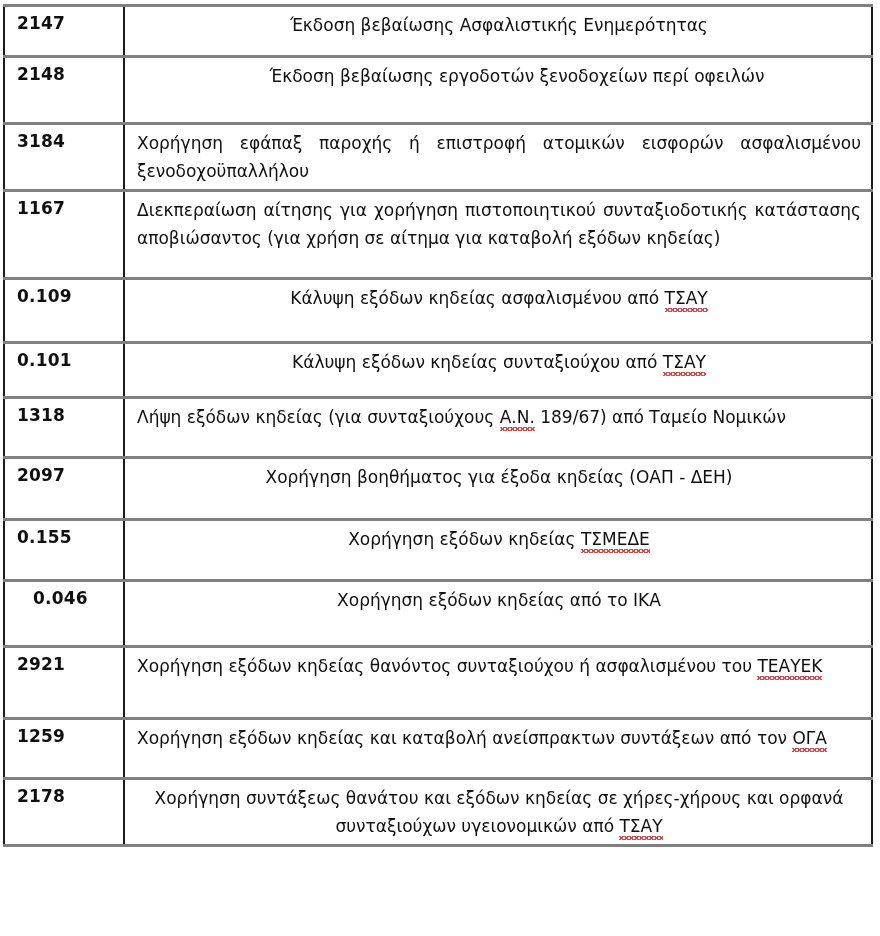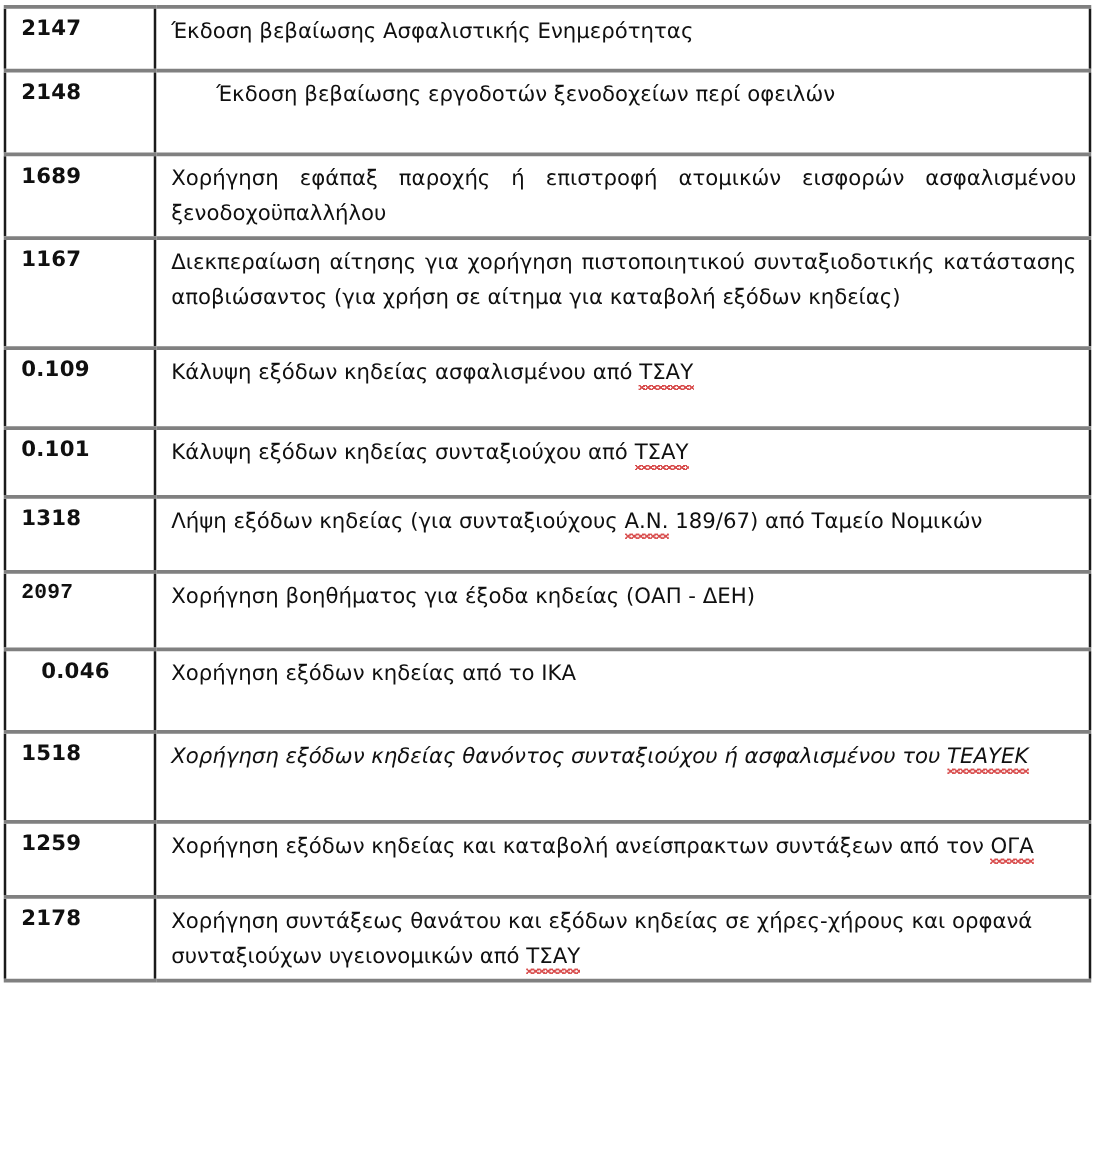--- a/index.html
+++ b/index.html
@@ -65,21 +65,21 @@
   .desc .cell-inner{
     font-size:17px;
     line-height:1.62;
     color:#101010;
     text-align:justify;
     text-justify:inter-word;
     padding-right:10px;
     padding-left:12px;
     hyphens:none;
   }
-  .desc .cell-inner.noj{text-align:left;}
+  .desc .cell-inner.noj{text-align:center;}
 
   
   .sp{
     position:relative;
     white-space:nowrap;
   }
   .sp::after{
     content:"";
     position:absolute;
     left:0;
@@ -120,21 +120,21 @@
         <tr>
           <td class="code">
             <div class="cell-inner" style="min-height: 64px;">2148</div>
           </td>
           <td class="desc">
             <div class="cell-inner noj" style="min-height: 64px; padding-left: 48px;">Έκδοση βεβαίωσης εργοδοτών ξενοδοχείων περί οφειλών</div>
           </td>
         </tr>
         <tr>
           <td class="code">
-            <div class="cell-inner" style="min-height: 58px;">1689</div>
+            <div class="cell-inner" style="min-height: 58px;">3184</div>
           </td>
           <td class="desc">
             <div class="cell-inner" style="min-height: 58px;">Χορήγηση εφάπαξ παροχής ή επιστροφή ατομικών εισφορών ασφαλισμένου ξενοδοχοϋπαλλήλου</div>
           </td>
         </tr>
         <tr>
           <td class="code">
             <div class="cell-inner" style="min-height: 85px;">1167</div>
           </td>
           <td class="desc">
@@ -160,40 +160,48 @@
         <tr>
           <td class="code">
             <div class="cell-inner" style="min-height: 57px;">1318</div>
           </td>
           <td class="desc">
             <div class="cell-inner" style="min-height: 57px;">Λήψη εξόδων κηδείας (για συνταξιούχους <span class="sp">Α.Ν.</span> 189/67) από Ταμείο Νομικών</div>
           </td>
         </tr>
         <tr>
           <td class="code">
-            <div class="cell-inner" style="min-height: 59px; font-family: Liberation Mono, monospace;">2097</div>
+            <div class="cell-inner" style="min-height: 59px;">2097</div>
           </td>
           <td class="desc">
             <div class="cell-inner noj" style="min-height: 59px;">Χορήγηση βοηθήματος για έξοδα κηδείας (ΟΑΠ - ΔΕΗ)</div>
           </td>
         </tr>
         <tr>
           <td class="code">
+            <div class="cell-inner" style="min-height: 58px;">0.155</div>
+          </td>
+          <td class="desc">
+            <div class="cell-inner noj" style="min-height: 58px;">Χορήγηση εξόδων κηδείας <span class="sp">ΤΣΜΕΔΕ</span></div>
+          </td>
+        </tr>
+        <tr>
+          <td class="code">
             <div class="cell-inner" style="min-height: 63px; margin-left: 16px;">0.046</div>
           </td>
           <td class="desc">
             <div class="cell-inner noj" style="min-height: 63px;">Χορήγηση εξόδων κηδείας από το ΙΚΑ</div>
           </td>
         </tr>
         <tr>
           <td class="code">
-            <div class="cell-inner" style="min-height: 69px;">1518</div>
-          </td>
-          <td class="desc">
-            <div class="cell-inner" style="min-height: 69px; font-style: italic;">Χορήγηση εξόδων κηδείας θανόντος συνταξιούχου ή ασφαλισμένου του <span class="sp">ΤΕΑΥΕΚ</span></div>
+            <div class="cell-inner" style="min-height: 69px;">2921</div>
+          </td>
+          <td class="desc">
+            <div class="cell-inner" style="min-height: 69px;">Χορήγηση εξόδων κηδείας θανόντος συνταξιούχου ή ασφαλισμένου του <span class="sp">ΤΕΑΥΕΚ</span></div>
           </td>
         </tr>
         <tr>
           <td class="code">
             <div class="cell-inner" style="min-height: 57px;">1259</div>
           </td>
           <td class="desc">
             <div class="cell-inner" style="min-height: 57px;">Χορήγηση εξόδων κηδείας και καταβολή ανείσπρακτων συντάξεων από τον <span class="sp">ΟΓΑ</span></div>
           </td>
         </tr>

